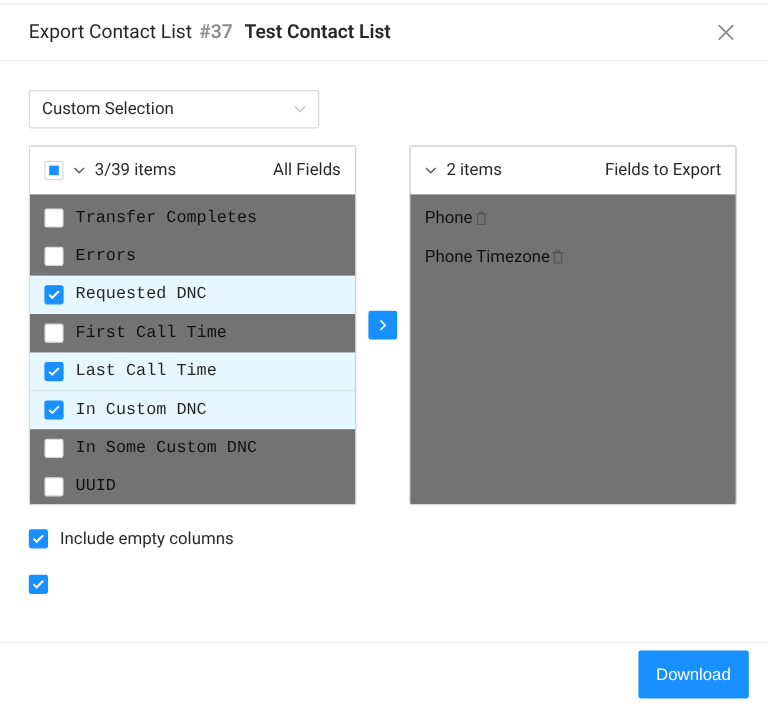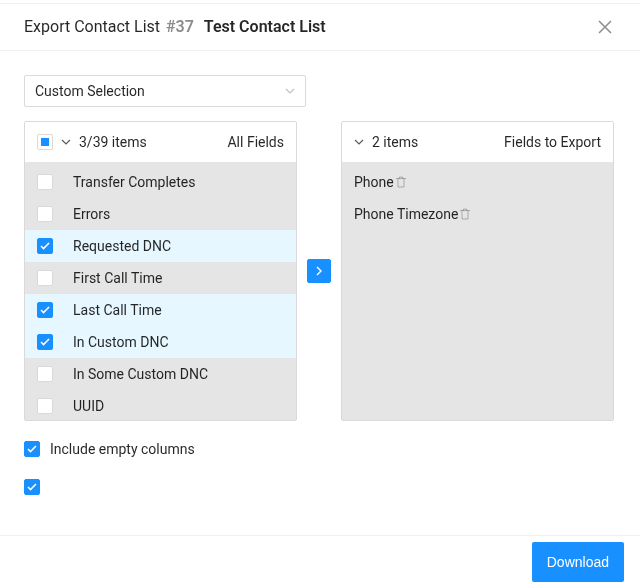--- a/index.html
+++ b/index.html
@@ -7,43 +7,43 @@
   .modal { width:640px; height:587px; position:relative; background:#fff; display:flex; flex-direction:column; }
   .topbar { height:4px; border-bottom:1px solid #f0f0f0; }
   .header { display:flex; align-items:center; justify-content:space-between; padding:12px 24px; border-bottom:1px solid #f0f0f0; }
   .title { font-size:16px; line-height:22px; }
   .title-pre { font-weight:400; }
   .title-num { font-weight:600; color:#8c8c8c; margin-left:2px; }
   .title-name { font-weight:600; margin-left:6px; }
   .close { width:22px; height:22px; display:flex; align-items:center; justify-content:center; cursor:pointer; color:rgba(0,0,0,0.45); }
   .close svg { width:14px; height:14px; }
   .body { flex:1; padding:24px; display:flex; flex-direction:column; }
-  .select { width:282px; height:32px; border:1px solid #d9d9d9; border-radius:2px; display:flex; align-items:center; justify-content:space-between; padding:0 10px; cursor:pointer; }
+  .select { width:242px; height:32px; border:1px solid #d9d9d9; border-radius:2px; display:flex; align-items:center; justify-content:space-between; padding:0 10px; cursor:pointer; }
   .select-text { color:rgba(0,0,0,0.85); }
   .select-arrow svg { width:10px; height:10px; color:rgba(0,0,0,0.25); display:block; }
   .transfer-row { display:flex; margin-top:14px; }
-  .transfer-box { width:273px; height:300px; border:1px solid #d9d9d9; border-radius:2px; background:#e5e5e5; display:flex; flex-direction:column; }
+  .transfer-box { width:273px; height:300px; border:1px solid #d9d9d9; border-radius:2px; background:#737373; display:flex; flex-direction:column; }
   .op-col { width:44px; display:flex; align-items:center; justify-content:center; }
   .op-btn { width:24px; height:24px; background:#1890ff; border:1px solid #1890ff; border-radius:2px; display:flex; align-items:center; justify-content:center; cursor:pointer; }
   .op-btn svg { width:10px; height:10px; color:#fff; }
   .tx-header { height:40px; padding:0 12px; display:flex; align-items:center; justify-content:space-between; background:#fff;}
   .tx-header-left { display:flex; align-items:center; gap:8px; }
   .chk { width:16px; height:16px; border:1px solid #d9d9d9; border-radius:2px; display:flex; align-items:center; justify-content:center; background:#fff; flex-shrink:0; }
   .chk.checked { background:#1890ff; border-color:#1890ff; }
   .chk.checked svg { display:block; }
   .chk svg { display:none; width:10px; height:8px; color:#fff; }
   .chk.indeterminate::after { content:""; display:block; width:8px; height:8px; background:#1890ff; }
   .tx-title { color:rgba(0,0,0,0.85); }
   .expand { display:flex; align-items:center; cursor:pointer; }
   .expand svg { width:10px; height:10px; color:rgba(0,0,0,0.65); }
   .tx-list { flex:1; overflow-y:auto; padding:4px 0; position:relative; }
   
   .tx-list::-webkit-scrollbar { width:6px; }
   .tx-list::-webkit-scrollbar-thumb { background:#bfbfbf; border-radius:3px; }
-  .item { height:32px; display:flex; align-items:center; padding:0 12px; gap:20px; cursor:pointer; }
+  .item { height:32px; display:flex; align-items:center; padding:0 12px; gap:10px; cursor:pointer;font-family:Liberation Mono, monospace; }
   .item.selected { background:#e6f7ff; }
   .item-label { white-space:nowrap; overflow:hidden; text-overflow:ellipsis; }
   .item-right { height:32px; display:flex; align-items:center; justify-content:flex-start; padding:0 12px; }
   .trash { color:rgba(0,0,0,0.25); cursor:pointer; display:flex; }
   .trash svg { width:14px; height:14px; }
   .options { margin-top:20px; display:flex; flex-direction:column; gap:22px; }
   .opt-row { display:flex; align-items:center; gap:10px; }
   .footer { height:52px; border-top:1px solid #f0f0f0; display:flex; align-items:center; justify-content:flex-end; padding:0 16px; }
   .download-btn { height:40px; padding:0 15px; background:#1890ff; color:#fff; border:none; border-radius:2px; cursor:pointer; font-size:14px; }
 </style>

